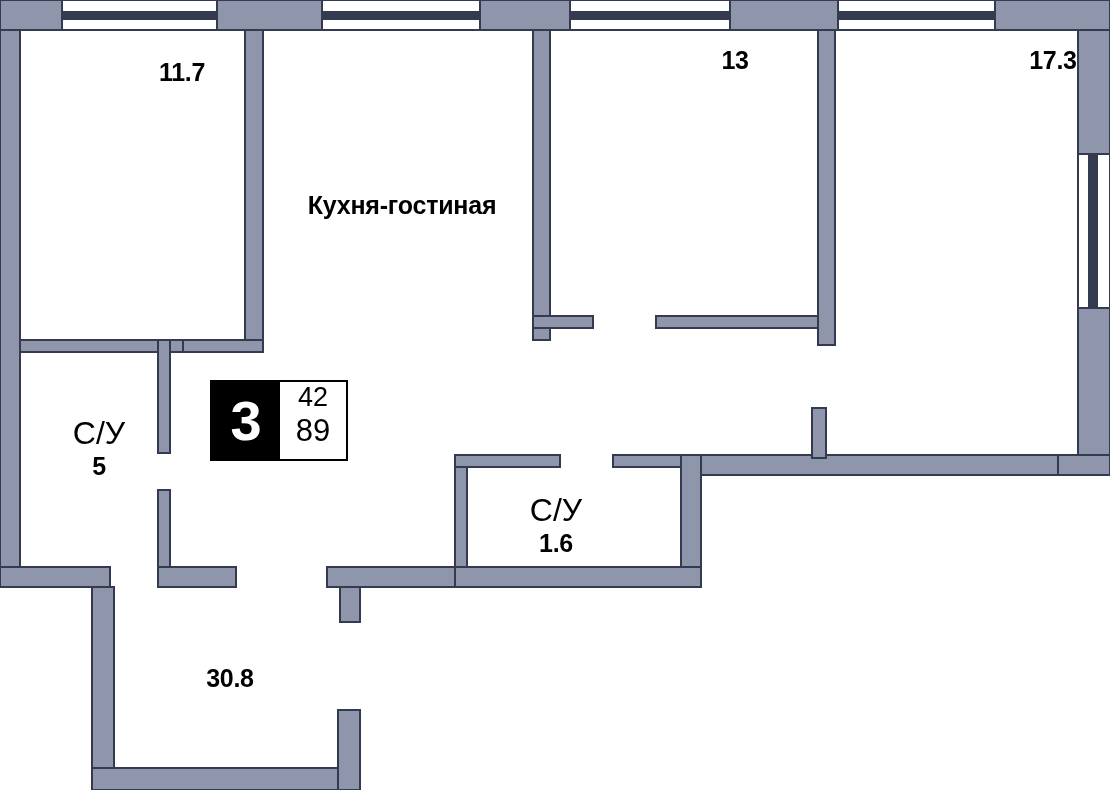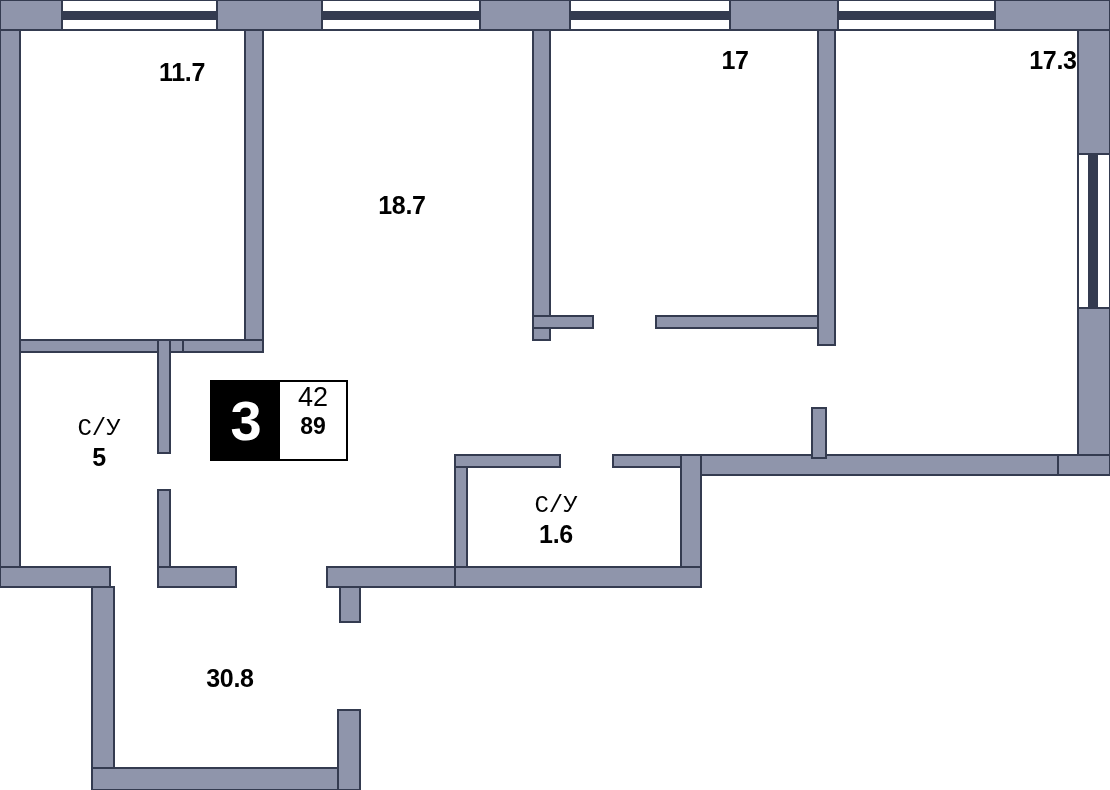--- a/index.html
+++ b/index.html
@@ -38,23 +38,22 @@
     font-size: 25px;
     letter-spacing: -0.3px;
   }
   .label-name {
     font-weight: bold;
     font-size: 25px;
     letter-spacing: -0.2px;
   }
   .label-wc-name {
     font-weight: normal;
-    font-size: 24px;
+    font-size: 32px;
     letter-spacing: 0px;
-    font-family: Liberation Mono, monospace;
   }
   
   #badge {
     position: absolute;
     display: flex;
     border: 2px solid #000000;
     background: #ffffff;
     box-sizing: border-box;
   }
   #badge-rooms {
@@ -77,22 +76,22 @@
     justify-content: flex-start;
     box-sizing: border-box;
     padding: 0 10px;
   }
   #badge-number-top {
     font-size: 27px;
     font-weight: normal;
     line-height: 1.15;
   }
   #badge-number-bottom {
-    font-size: 23px;
-    font-weight: bold;
+    font-size: 31px;
+    font-weight: normal;
     line-height: 1.15;
   }
 </style>
 </head>
 <body>
 
 <div id="plan-root">
 
   <svg id="plan-svg" viewBox="0 0 1110 790" xmlns="http://www.w3.org/2000/svg">
 
@@ -196,25 +195,25 @@
       <rect x="1058" y="455" width="52" height="20"></rect>
     </g>
 
   </svg>
 
   <div class="label label-area" style="left:182px; top:58px;">
     <span>11.7</span>
   </div>
 
   <div class="label" style="left:402px; top:191px;">
-    <div class="label-area">18.7</div>
+    <div class="label-name">Кухня-гостиная</div>
   </div>
 
   <div class="label label-area" style="left:735px; top:46px;">
-    <span>17</span>
+    <span>13</span>
   </div>
 
   <div class="label label-area" style="left:1053px; top:46px;">
     <span>17.3</span>
   </div>
 
   <div class="label" style="left:99px; top:415px;">
     <div class="label-wc-name">С/У</div>
     <div class="label-area">5</div>
   </div>

